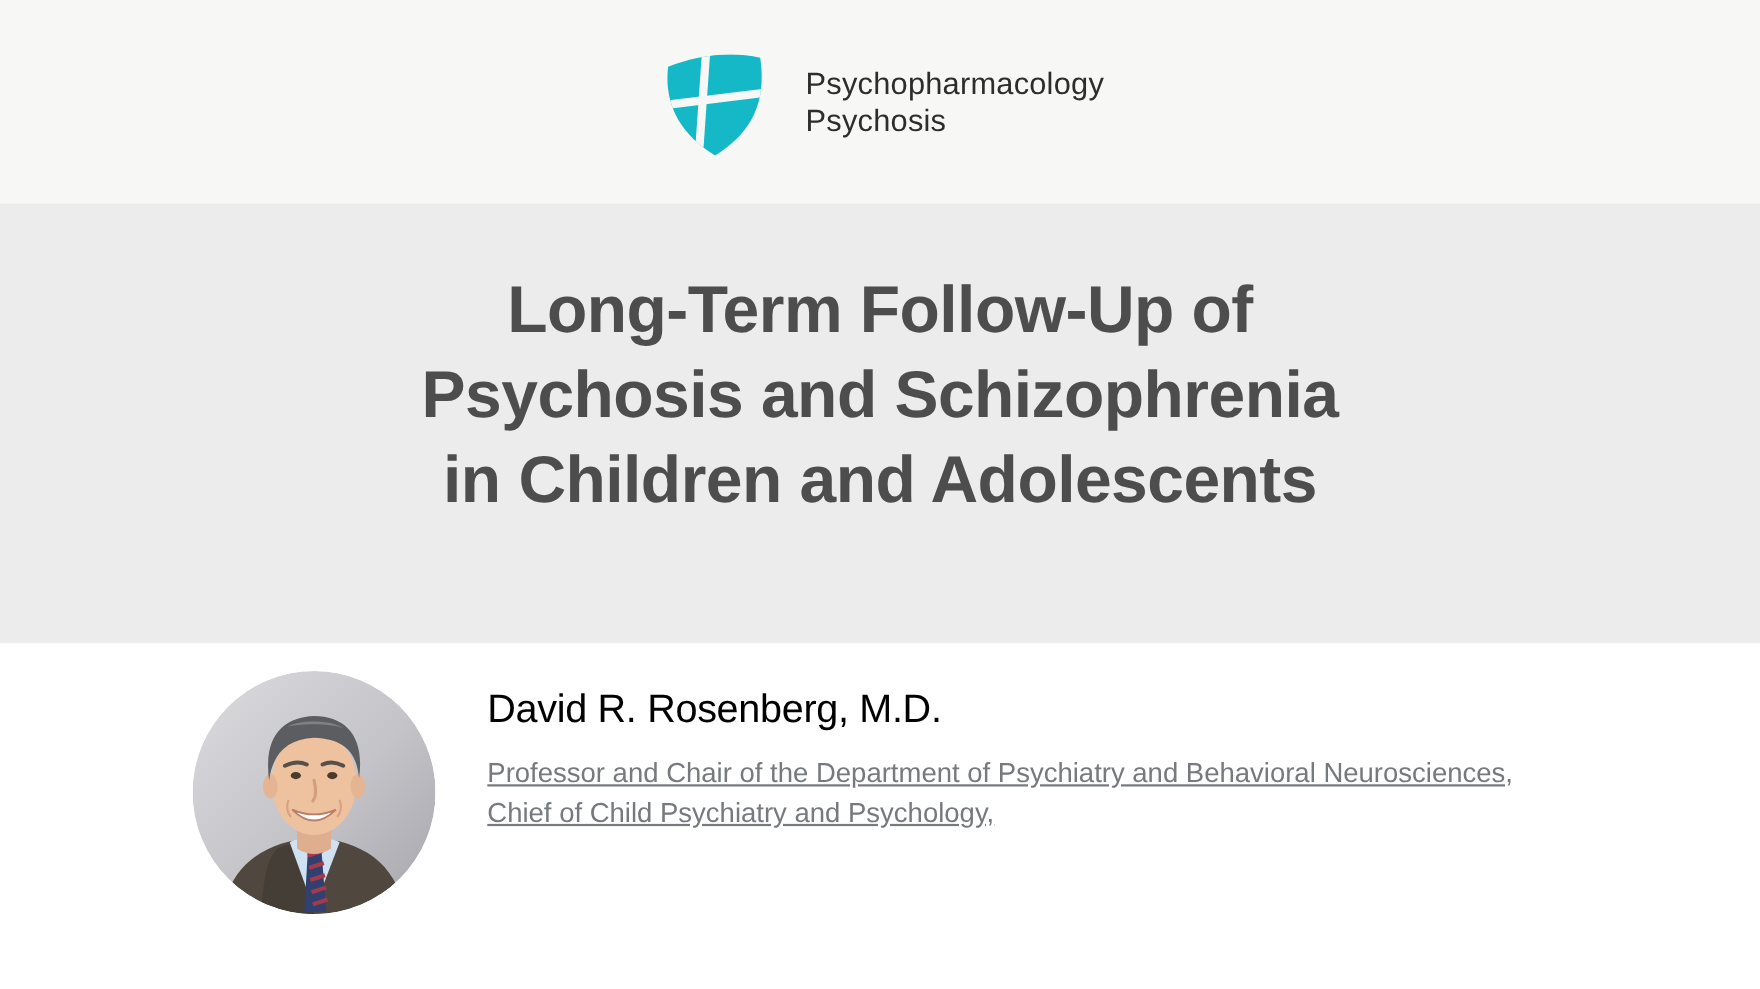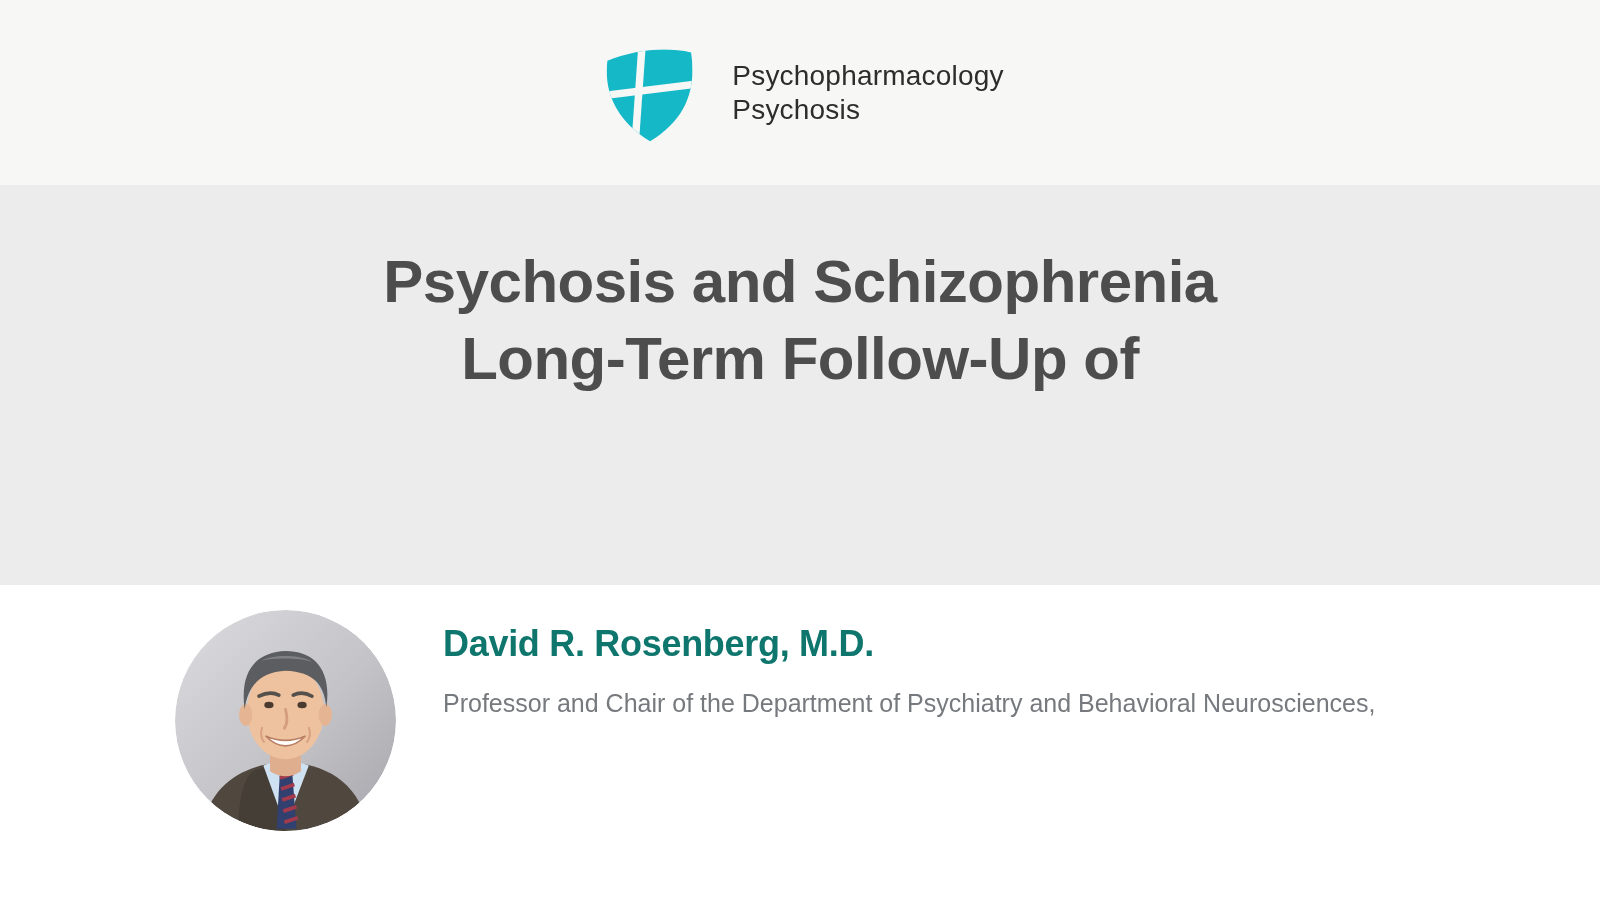--- a/index.html
+++ b/index.html
@@ -58,31 +58,31 @@
     border-radius: 50%;
     overflow: hidden;
   }
   .avatar svg { width: 100%; height: 100%; display: block; }
   .presenter-info {
     position: absolute; left: 443px; top: 38px;
     width: 1050px;
   }
   .presenter-name {
     font-size: 36px;
-    font-weight: bold;
-    color: #0f766e;
+    font-weight: normal;
+    color: #000000;
     letter-spacing: -0.3px;
   }
   .presenter-credentials {
     margin-top: 21px;
     font-size: 25px; line-height: 35.5px;
     color: #76797d;
     font-weight: 400;
   }
-  .presenter-credentials p { margin: 0; }
+  .presenter-credentials p { margin: 0; text-decoration: underline; }
 </style>
 </head>
 <body>
 
 <div class="slide">
 
   <header class="top-bar">
     <div class="logo">
       <svg class="logo-shield" viewBox="0 0 100 100" aria-hidden="true">
         <defs>
@@ -98,22 +98,23 @@
       </svg>
       <div class="logo-text">
         <span>Psychopharmacology</span>
         <span>Psychosis</span>
       </div>
     </div>
   </header>
 
   <section class="title-band">
     <h1 class="slide-title">
+      <span>Long-Term Follow-Up of</span>
       <span>Psychosis and Schizophrenia</span>
-      <span>Long-Term Follow-Up of</span>
+      <span>in Children and Adolescents</span>
     </h1>
   </section>
 
   <section class="presenter-section">
     <div class="avatar">
       <svg viewBox="0 0 200 200" aria-hidden="true">
         <defs>
           <linearGradient id="bgGrad" x1="0" y1="0" x2="1" y2="1">
             <stop offset="0" stop-color="#dcdcdf"></stop>
             <stop offset="0.55" stop-color="#c3c3c8"></stop>
@@ -156,17 +157,18 @@
 
           <path d="M 79,106 Q 76,114 81,120" stroke="#d8a181" stroke-width="1.8" fill="none"></path>
           <path d="M 121,106 Q 124,114 119,120" stroke="#d8a181" stroke-width="1.8" fill="none"></path>
         </g>
       </svg>
     </div>
     <div class="presenter-info">
       <h2 class="presenter-name">David R. Rosenberg, M.D.</h2>
       <div class="presenter-credentials">
         <p>Professor and Chair of the Department of Psychiatry and Behavioral Neurosciences,</p>
+        <p>Chief of Child Psychiatry and Psychology,</p>
       </div>
     </div>
   </section>
 
 </div>
 
 </body></html>

